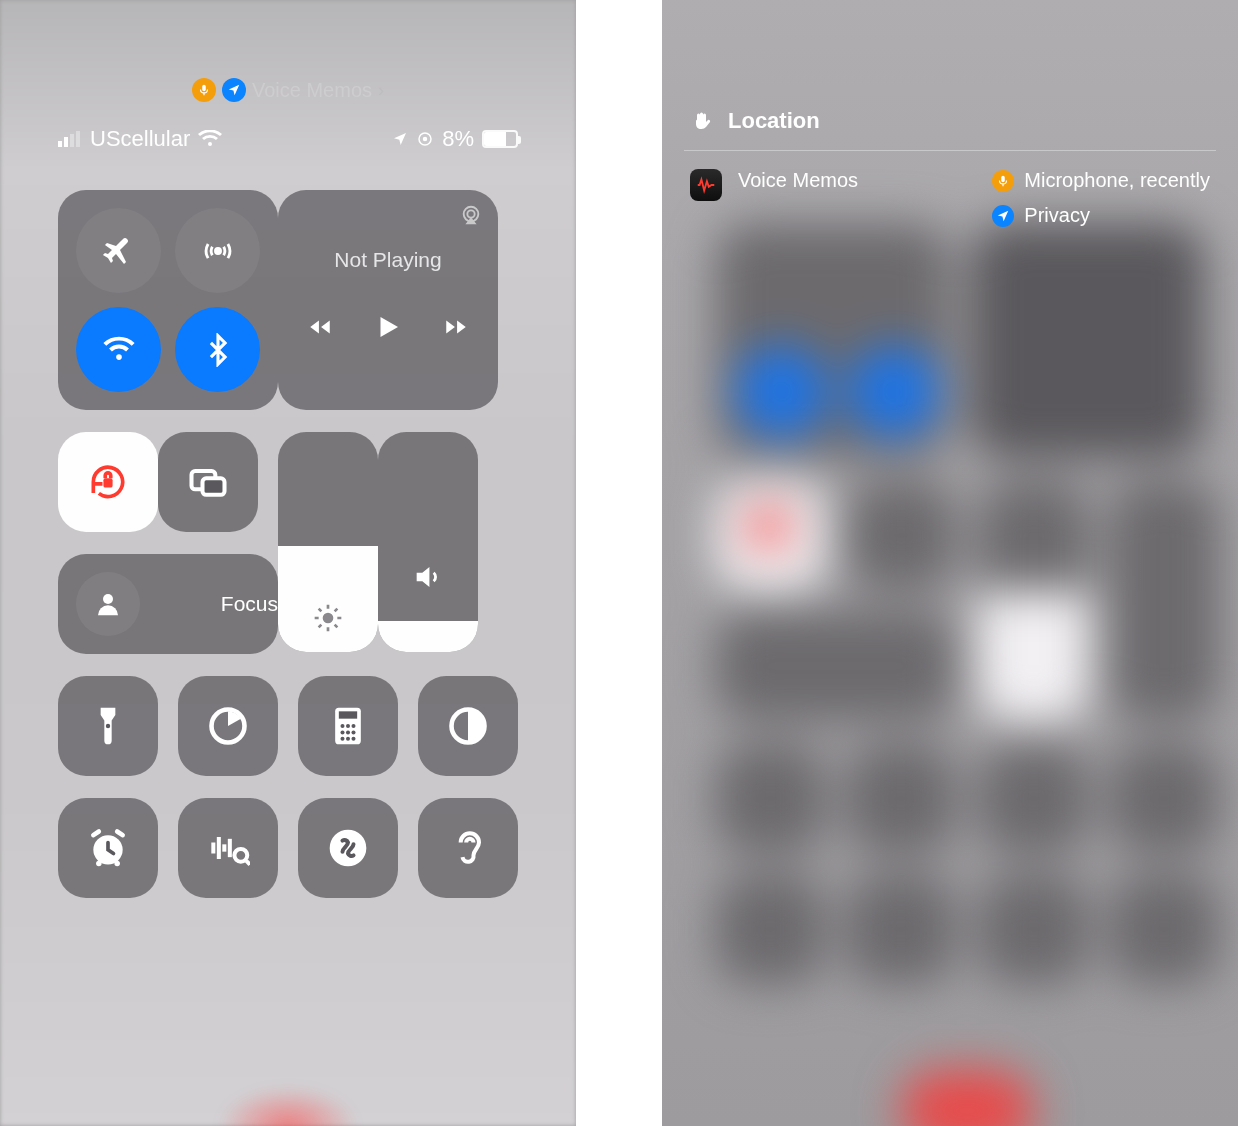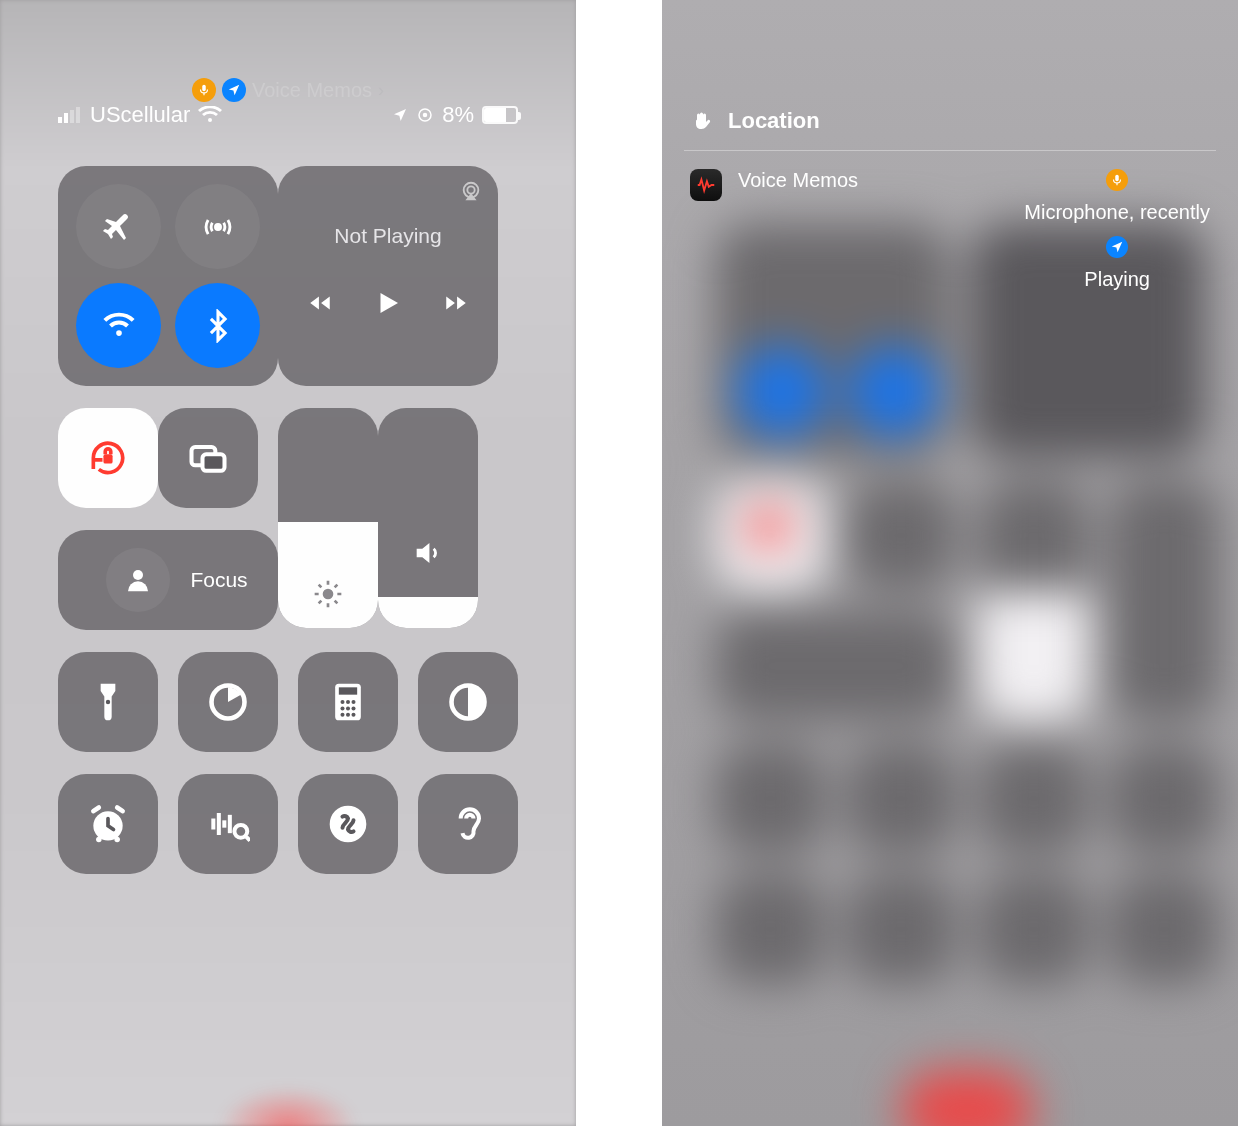--- a/index.html
+++ b/index.html
@@ -47,21 +47,21 @@
     color:white; flex-shrink:0;
   }
   .dot.orange { background:#f59e0b; }
   .dot.blue { background:#0a84ff; }
   .dot svg { width:14px; height:14px; }
   .chev { color:#bdbcbf; font-size:18px; }
 
   
   .status-bar {
     display:flex; align-items:center; justify-content:space-between;
-    color:white; font-size:22px; font-weight:500;
+    margin-top:24px; color:white; font-size:22px; font-weight:500;
   }
   .sb-left, .sb-right { display:flex; align-items:center; gap:8px; }
   .sb-left svg, .sb-right svg { flex-shrink:0; }
   .battery {
     width:36px; height:18px; border:2px solid rgba(255,255,255,0.9);
     border-radius:4px; position:relative; display:flex; align-items:center;
   }
   .battery::after {
     content:""; position:absolute; right:-5px; top:4px;
     width:3px; height:8px; background:rgba(255,255,255,0.9); border-radius:0 2px 2px 0;
@@ -92,21 +92,21 @@
   .cbtn svg { width:34px; height:34px; }
 
   .media-tile { width:220px; height:220px; flex-direction:column; position:relative; }
   .airplay-pos { position:absolute; top:14px; right:16px; opacity:.6; }
   .media-title { color:#e6e5e8; font-size:21px; font-weight:500; margin-top:-6px; }
   .media-ctrls { display:flex; gap:40px; margin-top:40px; align-items:center; }
   .media-ctrls svg { width:26px; height:26px; }
   .media-ctrls .play svg { width:30px; height:30px; }
 
   .focus-tile {
-    width:220px; height:100px; justify-content:center; padding-left:18px; gap:20px;
+    width:220px; height:100px; justify-content:space-between; padding-left:18px; gap:20px;
     font-size:21px; font-weight:500;
   }
   .focus-circ {
     width:64px; height:64px; border-radius:50%;
     background:rgba(130,128,132,0.85);
     display:flex; align-items:center; justify-content:center;
   }
 
   .slider {
     width:100px; height:220px; border-radius:28px; overflow:hidden;
@@ -138,21 +138,21 @@
   }
   .priv-row {
     display:flex; padding: 18px 28px 0 28px; gap:16px; color:white; font-size:20px;
   }
   .app-ic {
     width:32px; height:32px; border-radius:8px;
     background:linear-gradient(180deg,#2a2a2a,#0e0e0e);
     display:flex; align-items:center; justify-content:center; flex-shrink:0;
   }
   .priv-right { display:flex; flex-direction:column; gap:12px; }
-  .priv-r-item { display:flex; align-items:center; gap:10px;flex-direction:column; }
+  .priv-r-item { display:flex; align-items:flex-end; gap:10px; }
 
   .red-glow {
     position:absolute; bottom:-40px; left:50%; transform:translateX(-50%);
     width:140px; height:80px; background:radial-gradient(ellipse at center, rgba(255,60,60,0.55), transparent 70%);
     filter:blur(6px);
   }
 </style>
 </head>
 <body>
 
@@ -443,18 +443,18 @@
               </svg>
           </span>
           <span>Microphone, recently</span>
         </div>
         <div class="priv-r-item">
           <span class="dot blue" style="width:22px;height:22px">
             <svg viewBox="0 0 24 24" fill="white" width="12" height="12">
                 <path d="M3 11 L21 3 L13 21 L11 13 Z"></path>
               </svg>
           </span>
-          <span>Playing</span>
+          <span>Privacy</span>
         </div>
       </div>
     </div>
   </div>
 </div>
 
 </body></html>

